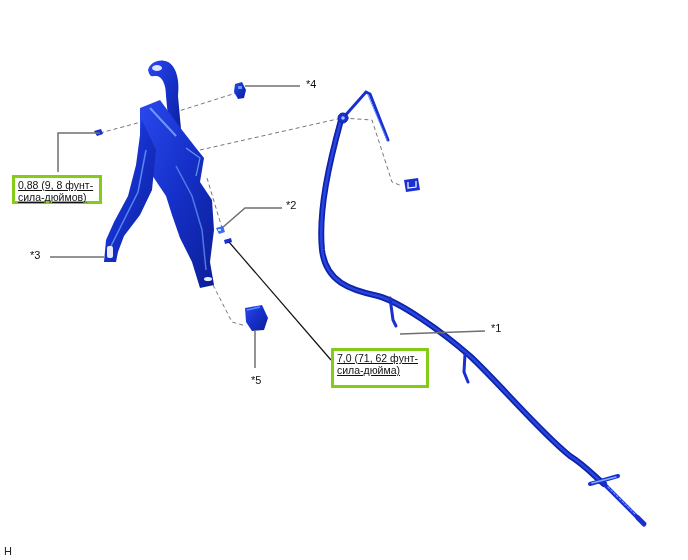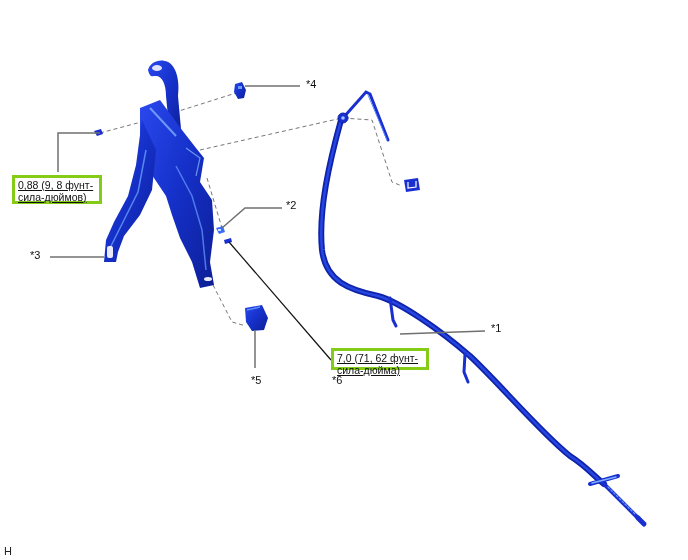--- a/index.html
+++ b/index.html
@@ -110,18 +110,18 @@
 <div class="callout-label" style="left:286px;top:199px;">*2</div>
 <div class="callout-label" style="left:30px;top:249px;">*3</div>
 <div class="callout-label" style="left:306px;top:78px;">*4</div>
 <div class="callout-label" style="left:251px;top:374px;">*5</div>
 <div class="callout-label" style="left:332px;top:374px;">*6</div>
 
 <div class="torque-box" style="left:12px;top:175px;width:90px;height:29px;">
   <span>0,88 (9, 8 фунт-</span>
   <span>сила-дюймов)</span>
 </div>
-<div class="torque-box" style="left:331px;top:348px;width:98px;height:22px;">
+<div class="torque-box" style="left:331px;top:348px;width:98px;height:40px;">
   <span>7,0 (71, 62 фунт-</span>
   <span>сила-дюйма)</span>
 </div>
 
 <div class="fig-code">H</div>
 
 </body></html>

